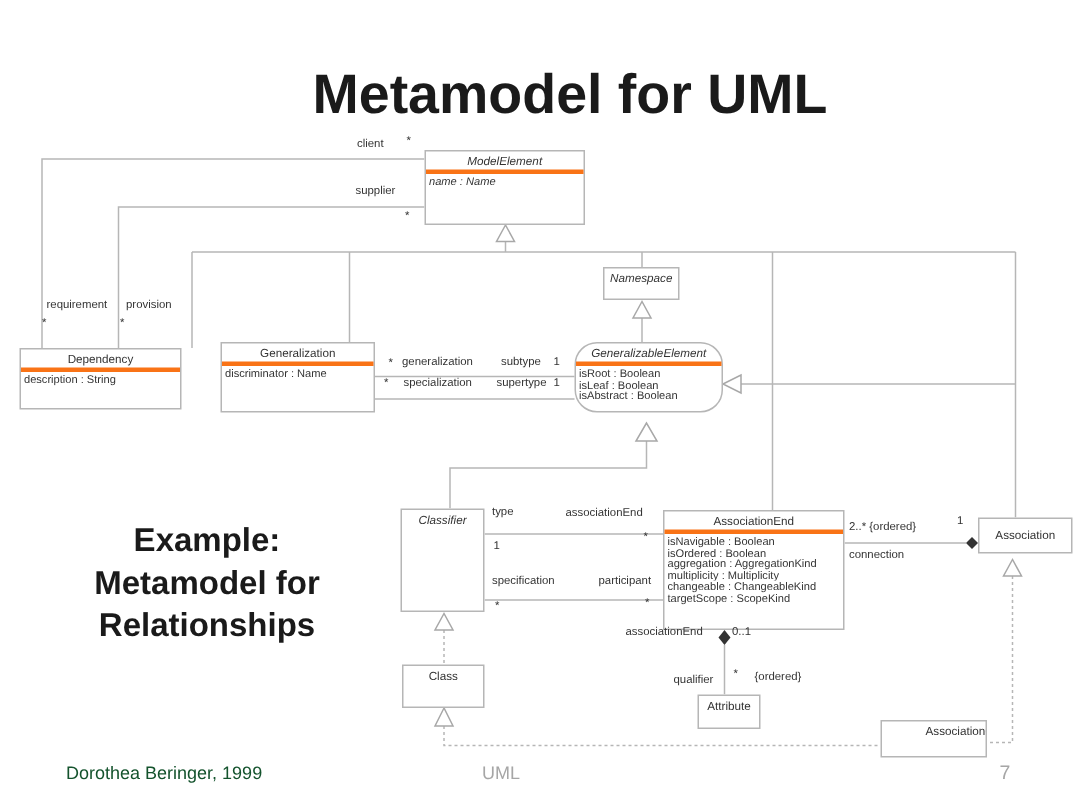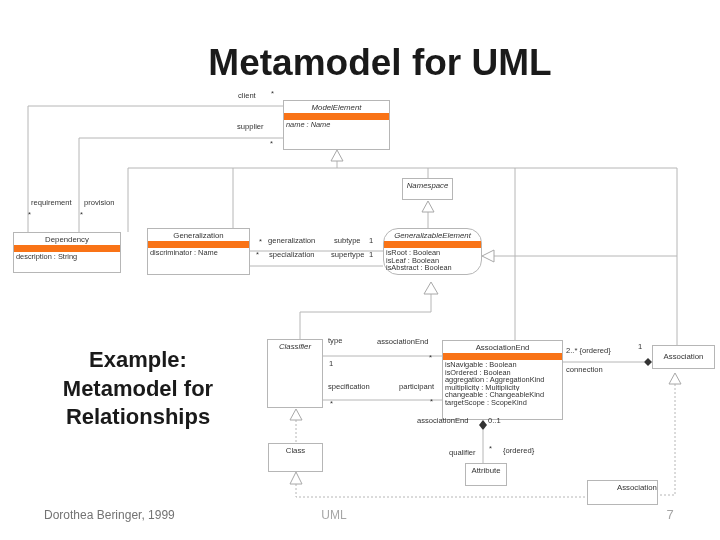--- a/index.html
+++ b/index.html
@@ -8,34 +8,34 @@
     overflow:hidden; font-family:"Liberation Sans", sans-serif;
   }
   .title {
     position:absolute; top:42px; left:0; width:720px; text-align:center;
     font-size:37px; font-weight:bold; color:#1a1a1a; letter-spacing:0;padding-left:20px;
   }
   .example {
     position:absolute; left:18px; top:346px; width:240px; text-align:center;
     font-size:22px; font-weight:bold; color:#1a1a1a; line-height:28.5px;
   }
-  .footer-author { position:absolute; left:44px; top:508px; font-size:12px; color:#737373; }
+  .footer-author { position:absolute; left:44px; top:508px; font-size:12px; color:#14532d; }
   .footer-course { position:absolute; left:0; top:508px; width:668px; text-align:center; font-size:12px; color:#a6a6a6; }
   .footer-page   { position:absolute; left:658px; top:507px; width:24px; text-align:center; font-size:13px; color:#a6a6a6; }
 
   .diagram { position:absolute; left:0; top:0; width:720px; height:540px; }
   .wires { position:absolute; left:0; top:0; }
 
   .ubox {
     position:absolute; border:1px solid #b6b6b6; background:#ffffff;
     color:#333333; box-sizing:border-box;
   }
   .utitle { text-align:center; padding:2px 1px 1px 1px; font-size:7.8px; line-height:9px; white-space:nowrap; overflow:hidden; }
   .italic { font-style:italic; }
-  .uattrs { border-top:7px solid #f97316; padding:1px 0 0 2px; }
+  .uattrs { border-top:3px solid #f97316; padding:1px 0 0 2px; }
   .uattr  { font-size:7.4px; line-height:7.6px; white-space:nowrap; overflow:hidden; }
 
   .lbl { position:absolute; font-size:7.6px; line-height:8px; color:#333333; white-space:nowrap; }
 </style>
 </head>
 <body>
 
 <div class="slide">
 
   <div class="title">Metamodel for UML</div>

